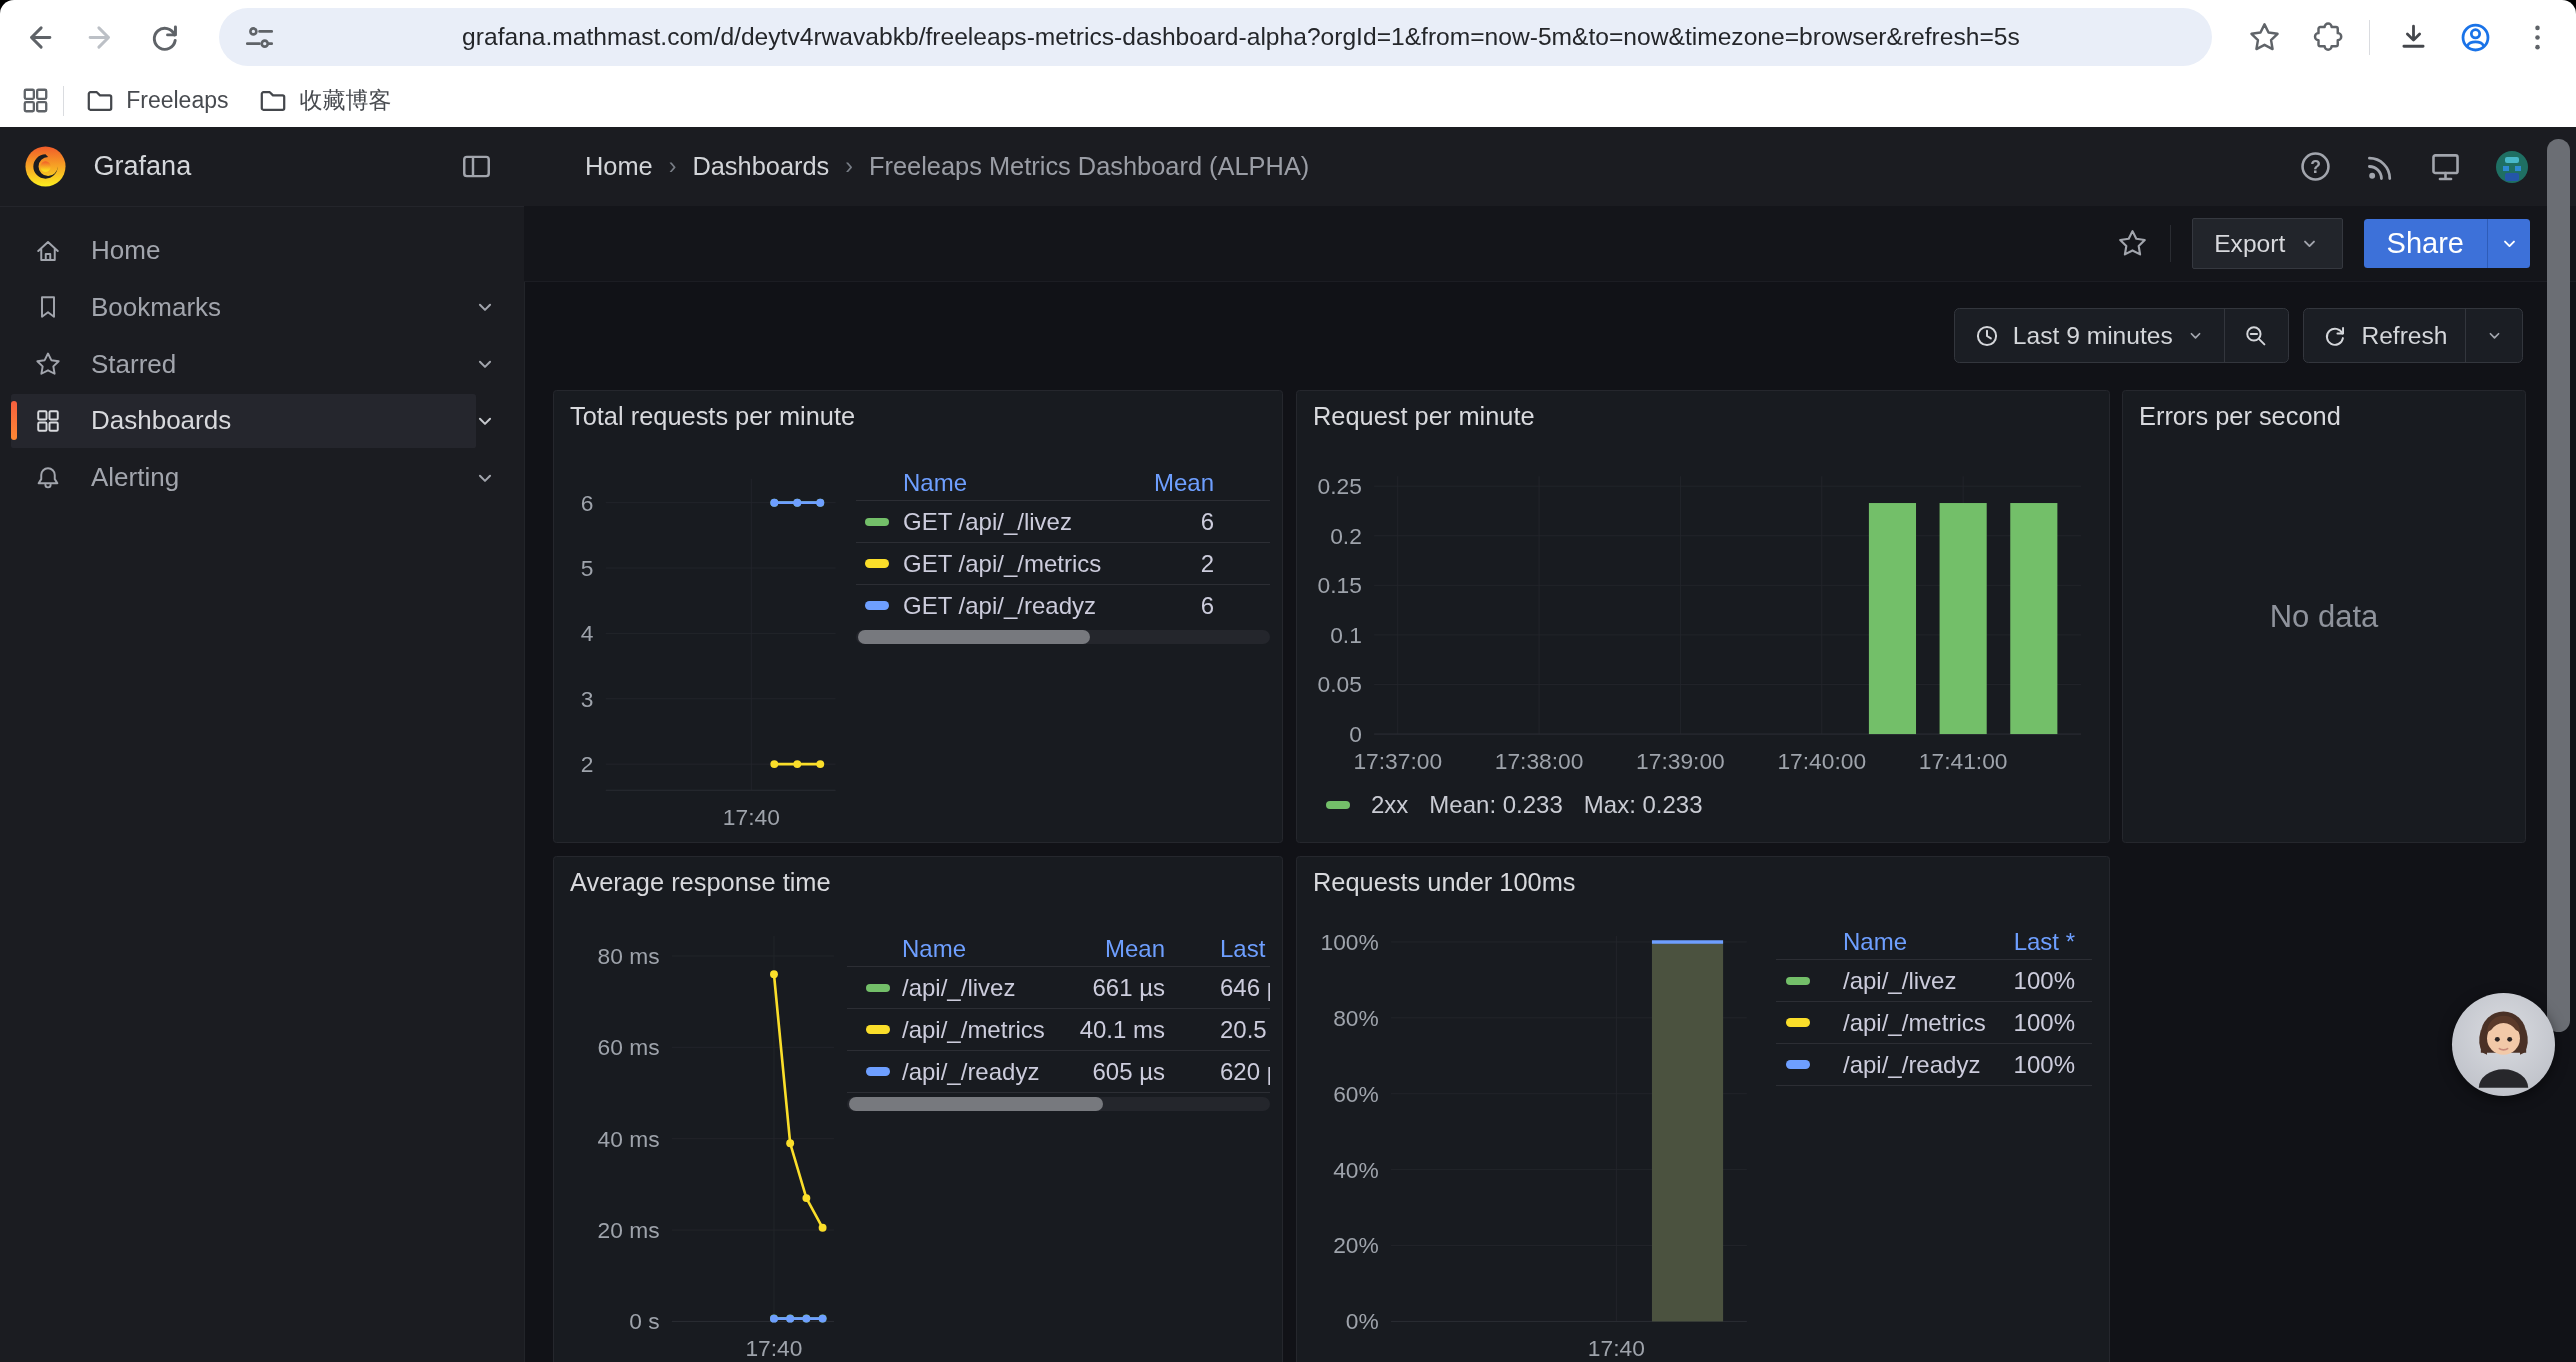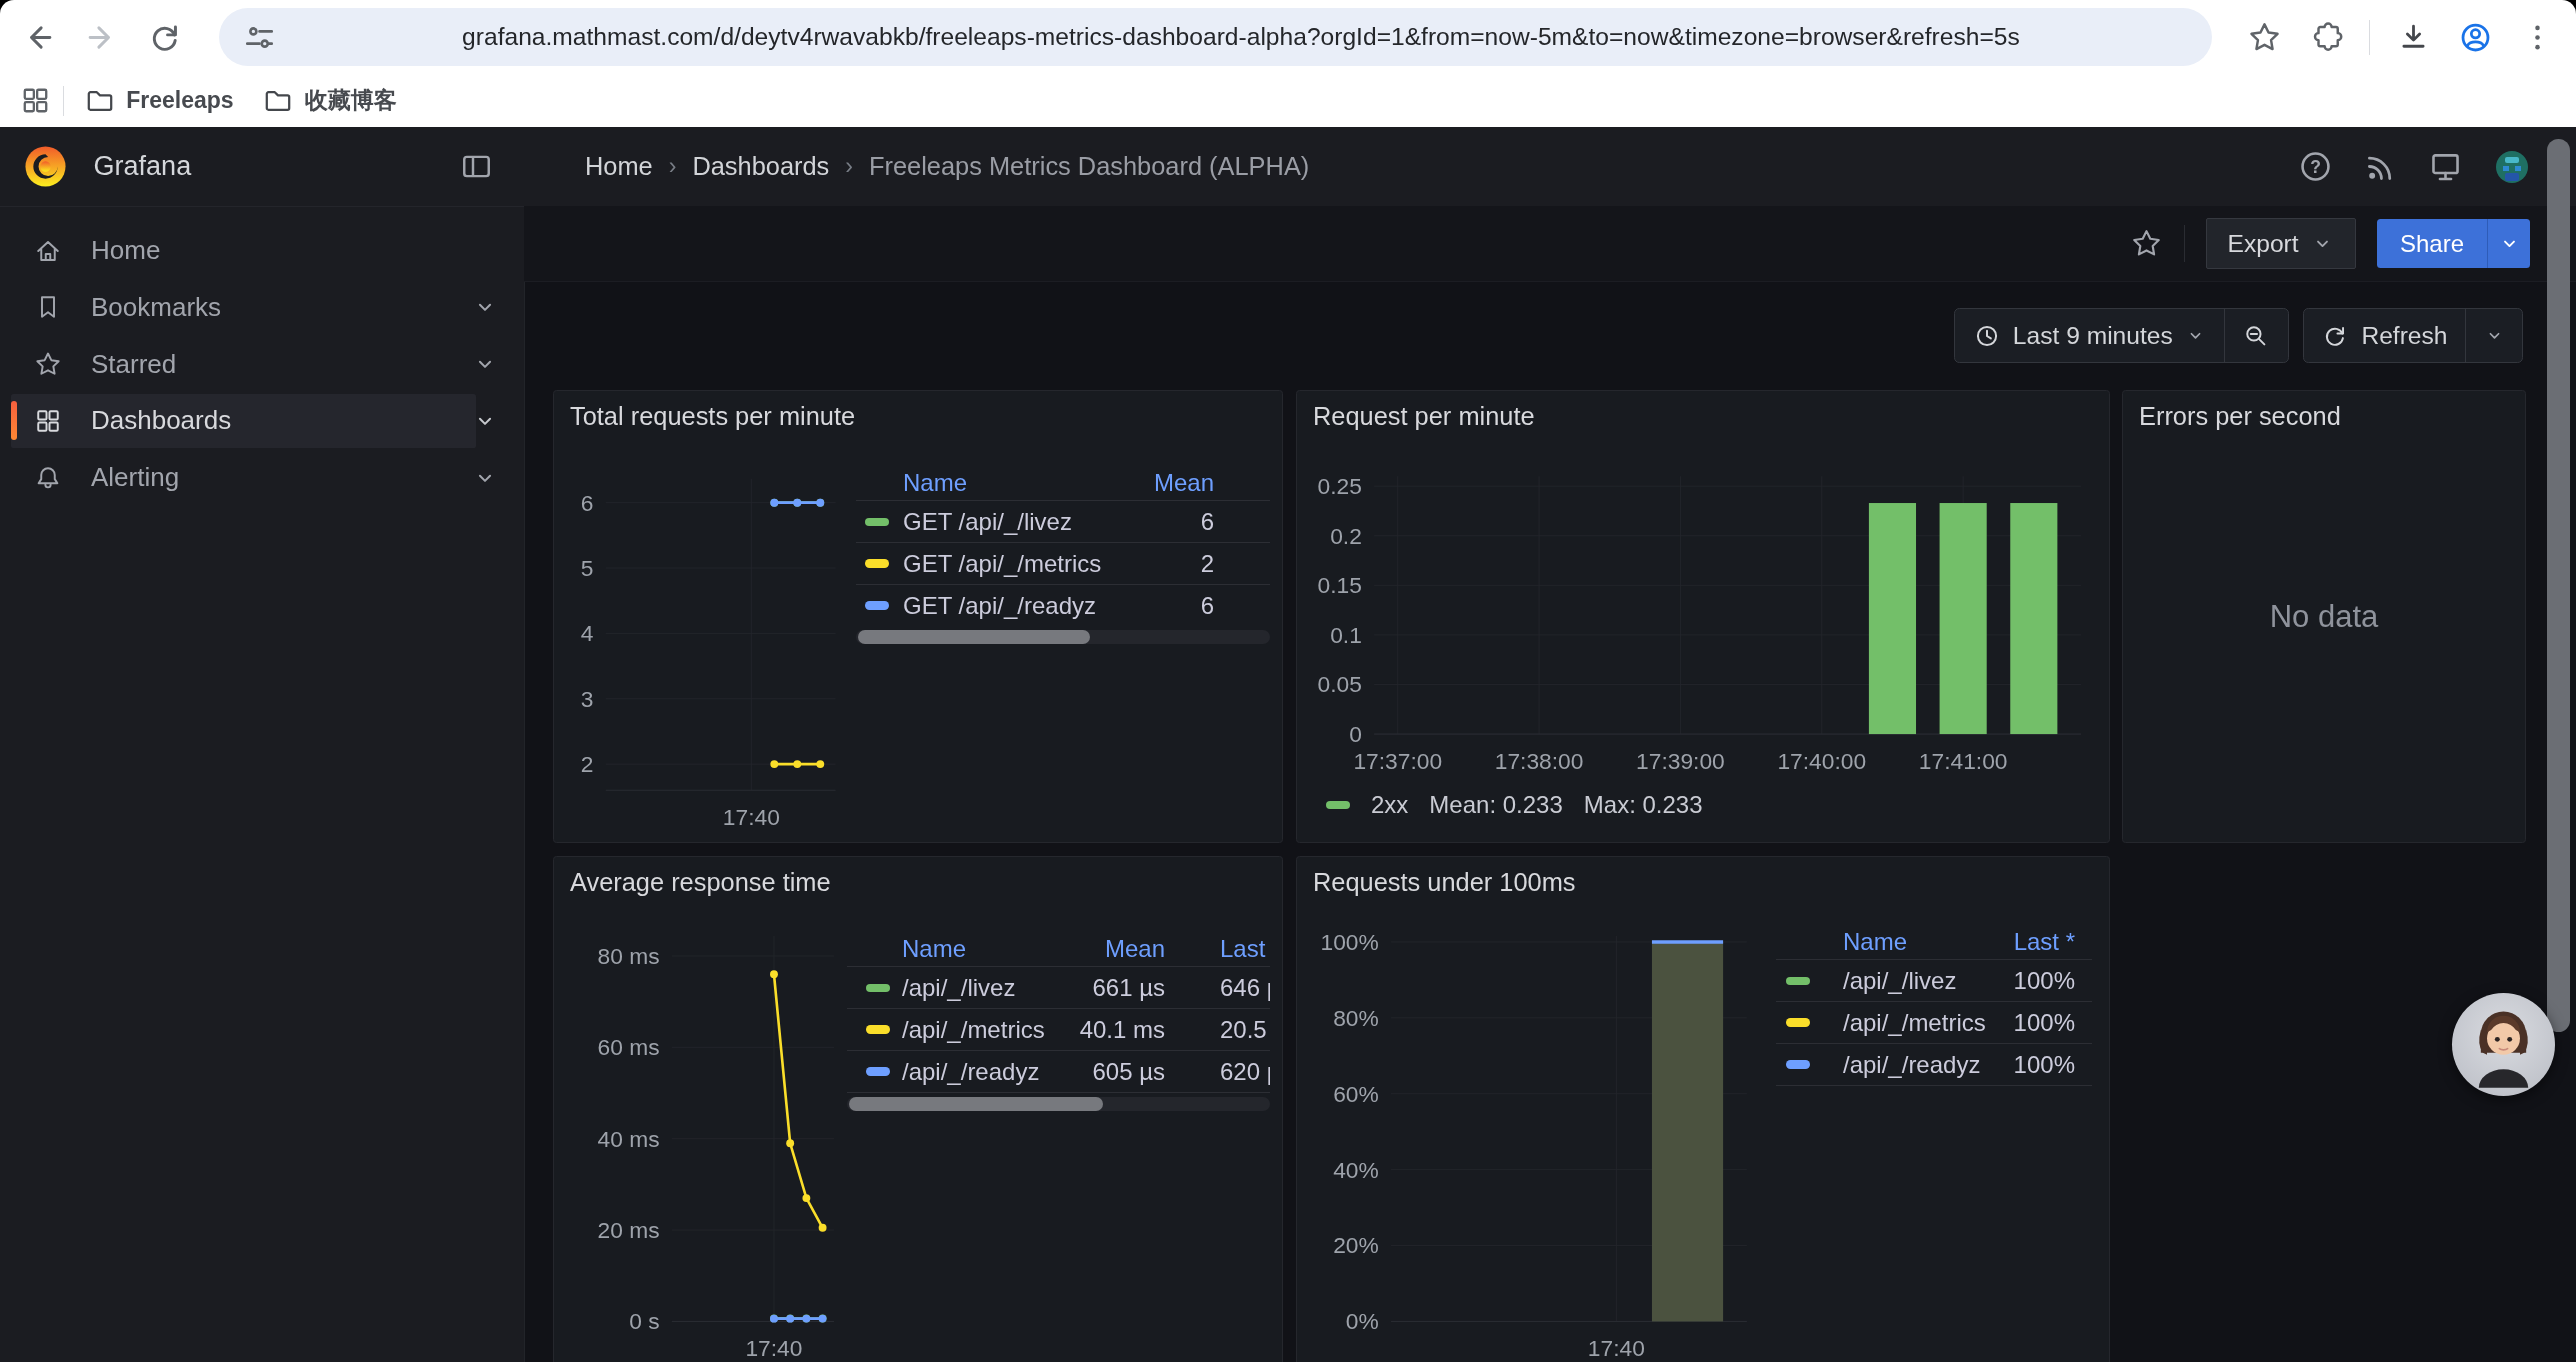--- a/index.html
+++ b/index.html
@@ -9,21 +9,21 @@
   
   .browser{position:absolute;left:0;top:0;width:2576px;height:127px;background:#fff;
            border-radius:14px 14px 0 0;overflow:hidden;text-align:center;}
   .b-toolbar{height:74px;display:flex;align-items:center;padding-left:21px;}
   .b-btn{width:35px;height:35px;flex:0 0 auto;margin-right:28px;}
   .url-pill{flex:1;height:58px;border-radius:29px;background:#e9eef8;display:flex;align-items:center;
             padding:0 23px;margin:0 35px 0 8.8px;min-width:0;}
   .url-text{font-size:24.6px;color:#24262a;white-space:nowrap;overflow:hidden;flex:1;margin-left:16px;}
   .b-right{display:flex;align-items:center;gap:26px;margin-right:21px;}
   .vdiv-b{width:0.9px;height:35px;background:#dadce0;}
-  .b-bookmarks{height:53px;display:flex;align-items:center;padding-left:19px;gap:11px;font-weight:bold;}
+  .b-bookmarks{height:53px;display:flex;align-items:center;padding-left:19px;gap:11px;}
   .bm-item{display:flex;align-items:center;gap:10.5px;padding:3.5px 8.8px;border-radius:7px;}
   .bm-label{font-size:23px;color:#474a4f;}
 
   
   .app{position:absolute;left:0;top:127px;width:2576px;height:1235px;background:#111217;overflow:hidden;}
 
   .sidebar{position:absolute;left:0;top:0;width:524px;height:100%;background:#1b1c21;border-right:0.9px solid #222429;}
   .side-head{height:79px;display:flex;align-items:center;padding-left:22px;border-bottom:0.9px solid #24252b;}
   .brand{margin-left:24.6px;font-size:27px;font-weight:500;color:#d5d7db;}
   .side-toggle{margin-left:auto;margin-right:30px;width:35px;height:35px;}
@@ -52,21 +52,21 @@
   .top-icons{position:absolute;right:44px;top:0;height:79px;display:flex;align-items:center;gap:28px;}
 
   .subbar{position:absolute;left:524px;right:0;top:79px;height:75px;background:#14151a;
           border-bottom:0.9px solid #1c1d23;display:flex;align-items:center;justify-content:flex-end;
           padding-right:46px;gap:21px;}
   .vdiv-g{width:0.9px;height:37px;background:#2a2c32;}
   .btn-dark{height:49px;display:flex;align-items:center;gap:12.3px;padding:0 21px;border:0.9px solid #35383f;
             border-radius:2px;background:#22252b;color:#d8d9dd;font-size:24.6px;font-weight:500;}
   .share{display:flex;height:49px;}
   .share-main{display:flex;align-items:center;padding:0 23px;background:#3d71d9;color:#fff;
-              font-size:24px;font-weight:500;border-radius:3.5px 0 0 3.5px;}
+              font-size:29px;font-weight:500;border-radius:3.5px 0 0 3.5px;}
   .share-chev{width:42px;display:flex;align-items:center;justify-content:center;background:#3d71d9;
               border-left:0.9px solid #2e5cb8;border-radius:0 3.5px 3.5px 0;}
 
   .timebar{position:absolute;right:53px;top:181px;display:flex;gap:14px;}
   .tgroup{display:flex;align-items:stretch;height:53px;background:#1b1e24;border:0.9px solid #33363d;
           border-radius:5.3px;overflow:hidden;}
   .tseg{display:flex;align-items:center;gap:12.3px;padding:0 17.5px;color:#d4d6da;font-size:24.6px;font-weight:500;}
   .tseg + .tseg{border-left:0.9px solid #33363d;}
 
   

